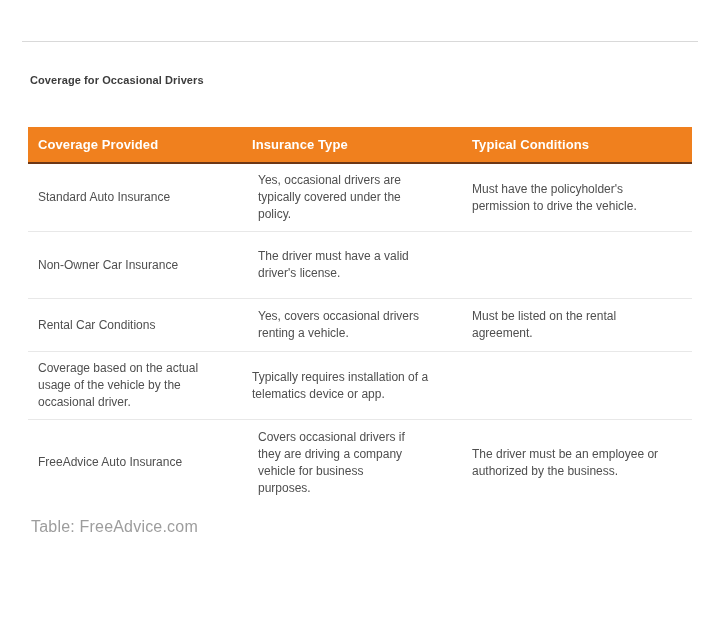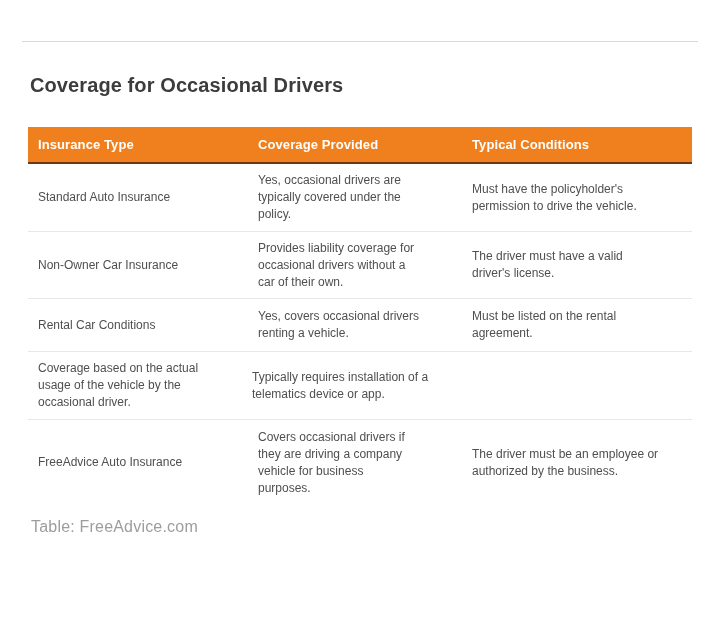--- a/index.html
+++ b/index.html
@@ -12,21 +12,21 @@
   }
   .top-rule {
     position: absolute;
     left: 22px; top: 41px;
     width: 676px; height: 1px;
     background: var(--rule-color, #d9d9d9);
   }
   .page-title {
     position: absolute;
     left: 30px; top: 74px;
-    font-size: 20px;
+    font-size: 11px;
     font-weight: bold;
     color: var(--title-text, #3c3c3c);
     letter-spacing: 0.1px;
   }
   .table {
     position: absolute;
     left: 28px; top: 127px;
     width: 664px;
   }
   .thead {
@@ -75,39 +75,36 @@
 </head>
 <body>
 
 <div class="top-rule"></div>
 
 <h1 class="page-title">Coverage for Occasional Drivers</h1>
 
 <div class="table">
 
   <div class="thead">
+    <div class="cell col-coverage">Coverage Provided</div>
     <div class="cell col-type">Insurance Type</div>
-    <div class="cell col-coverage">Coverage Provided</div>
     <div class="cell col-conditions">Typical Conditions</div>
   </div>
 
   <div class="row">
     <div class="cell col-type">Standard Auto Insurance</div>
     <div class="cell col-coverage">Yes, occasional drivers are
 typically covered under the
 policy.</div>
     <div class="cell col-conditions">Must have the policyholder's
 permission to drive the vehicle.</div>
   </div>
 
   <div class="row">
     <div class="cell col-type">Non-Owner Car Insurance</div>
-    <div class="cell col-coverage">Provides liability coverage for
-occasional drivers without a
-car of their own.</div>
     <div class="cell col-conditions">The driver must have a valid
 driver's license.</div>
   </div>
 
   <div class="row">
     <div class="cell col-type">Rental Car Conditions</div>
     <div class="cell col-coverage">Yes, covers occasional drivers
 renting a vehicle.</div>
     <div class="cell col-conditions">Must be listed on the rental
 agreement.</div>

